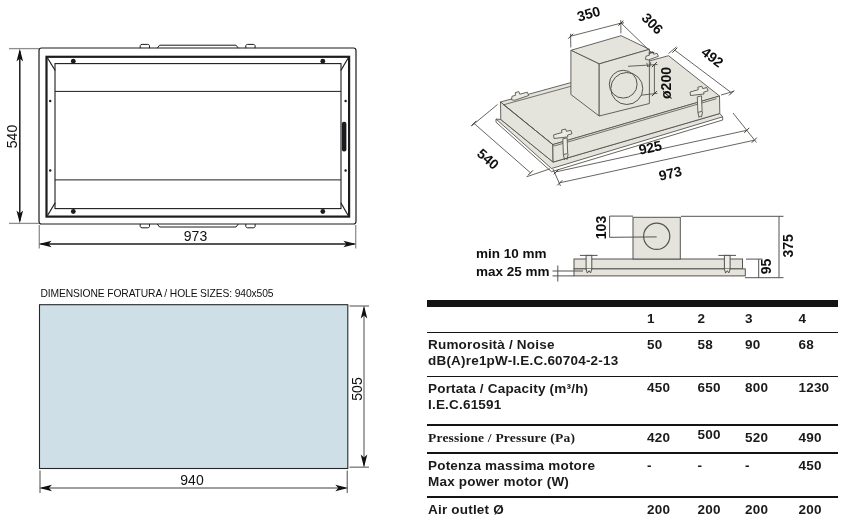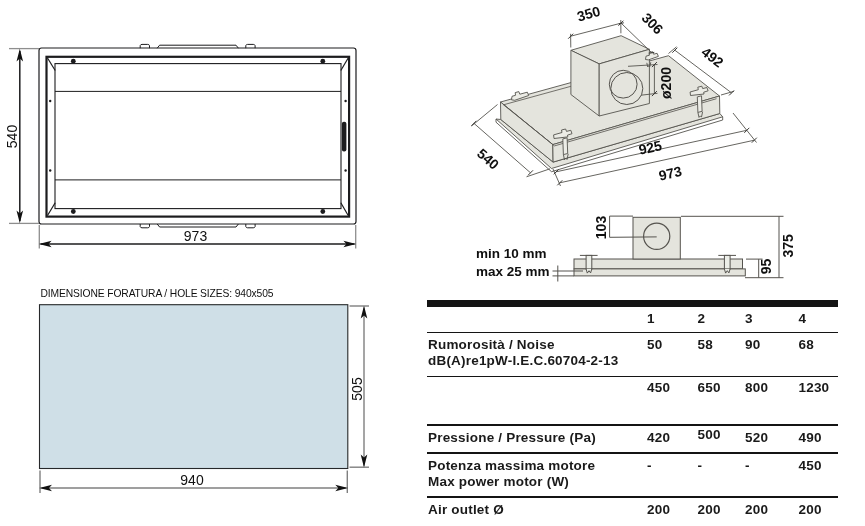--- a/index.html
+++ b/index.html
@@ -239,25 +239,26 @@
   <div class="rule" style="top:196px;"></div>
   <div class="t c1" style="top:10.8px;">1</div>
       <div class="t c2" style="top:10.8px;">2</div>
   <div class="t c3" style="top:10.8px;">3</div>
       <div class="t c4" style="top:10.8px;">4</div>
   <div class="t" style="top:37px;left:1px;">Rumorosità / Noise<br>dB(A)re1pW-I.E.C.60704-2-13</div>
   <div class="t c1" style="top:37px;">50</div>
       <div class="t c2" style="top:37px;">58</div>
   <div class="t c3" style="top:37px;">90</div>
       <div class="t c4" style="top:37px;">68</div>
+  <div class="t" style="top:81px;left:1px;">Portata / Capacity (m³/h)<br>I.E.C.61591</div>
   <div class="t c1" style="top:79.5px;">450</div>
       <div class="t c2" style="top:79.5px;text-align:right;">650</div>
   <div class="t c3" style="top:79.5px;">800</div>
       <div class="t c4" style="top:79.5px;">1230</div>
-  <div class="t" style="top:129.5px;left:1px;">Pressione / Pressure (Pa)</div>
+  <div class="t" style="top:129.5px;left:1px;font-family:Liberation Serif, serif;">Pressione / Pressure (Pa)</div>
   <div class="t c1" style="top:129.5px;">420</div>
       <div class="t c2" style="top:127px;">500</div>
   <div class="t c3" style="top:129.5px;">520</div>
       <div class="t c4" style="top:129.5px;">490</div>
   <div class="t" style="top:158px;left:1px;">Potenza massima motore<br>Max power motor (W)</div>
   <div class="t c1" style="top:158px;">-</div>
       <div class="t c2" style="top:158px;">-</div>
   <div class="t c3" style="top:158px;">-</div>
       <div class="t c4" style="top:158px;">450</div>
   <div class="t" style="top:201.5px;left:1px;">Air outlet Ø</div>

